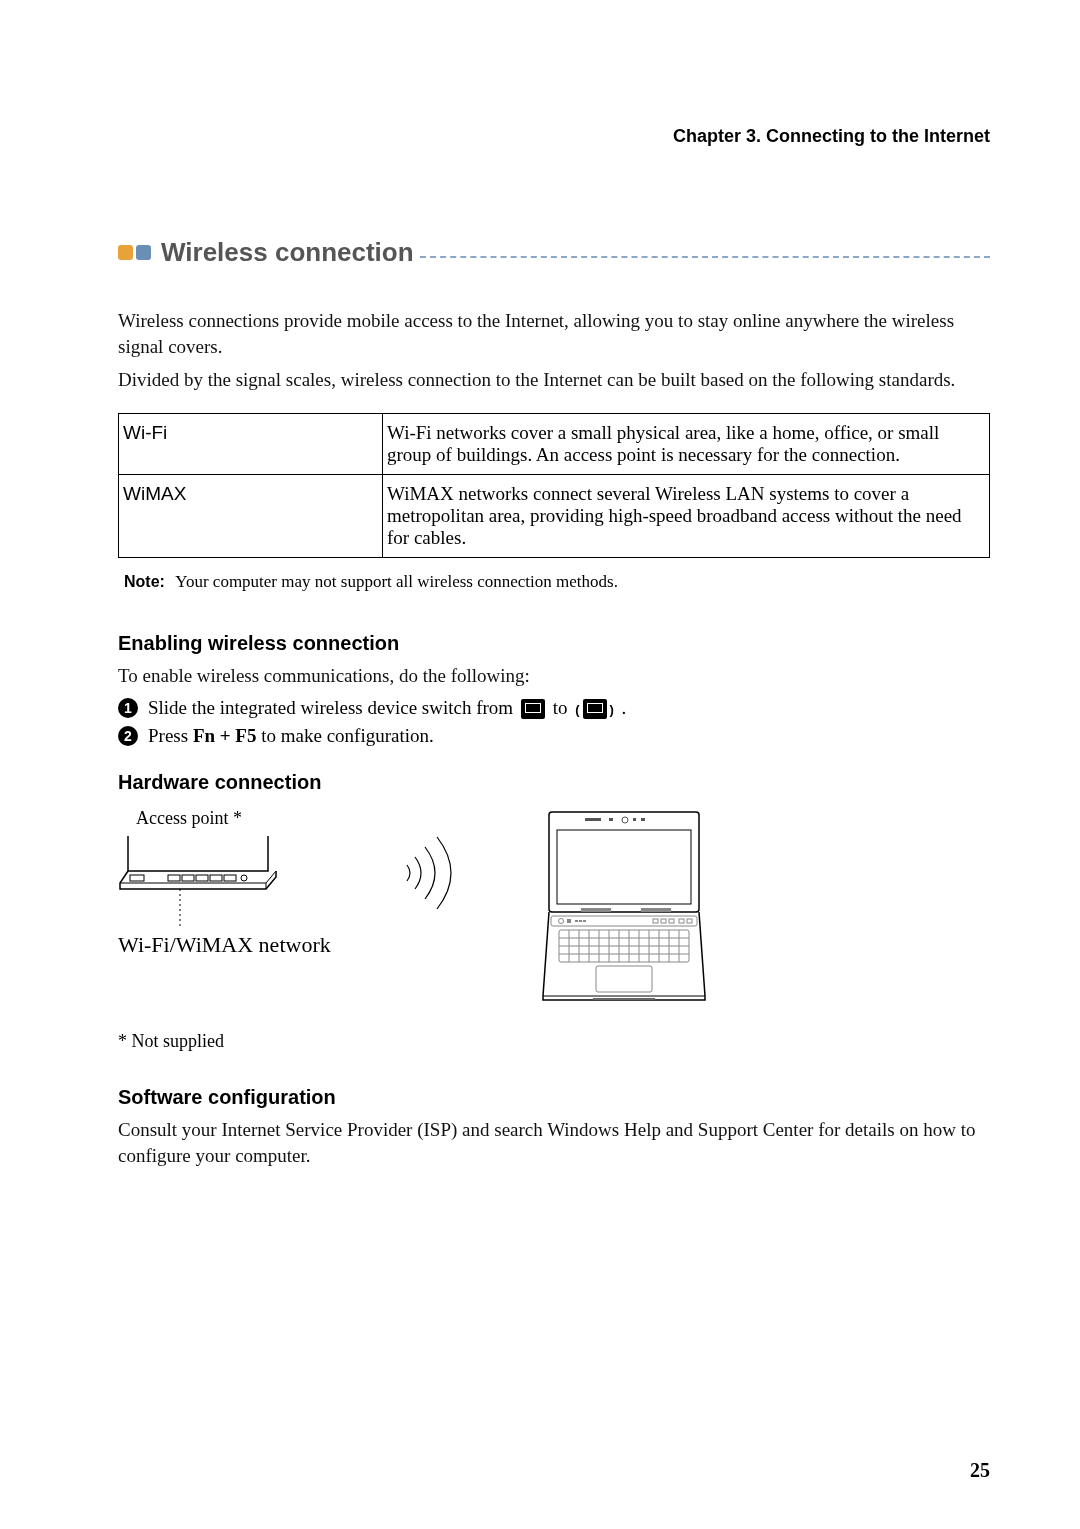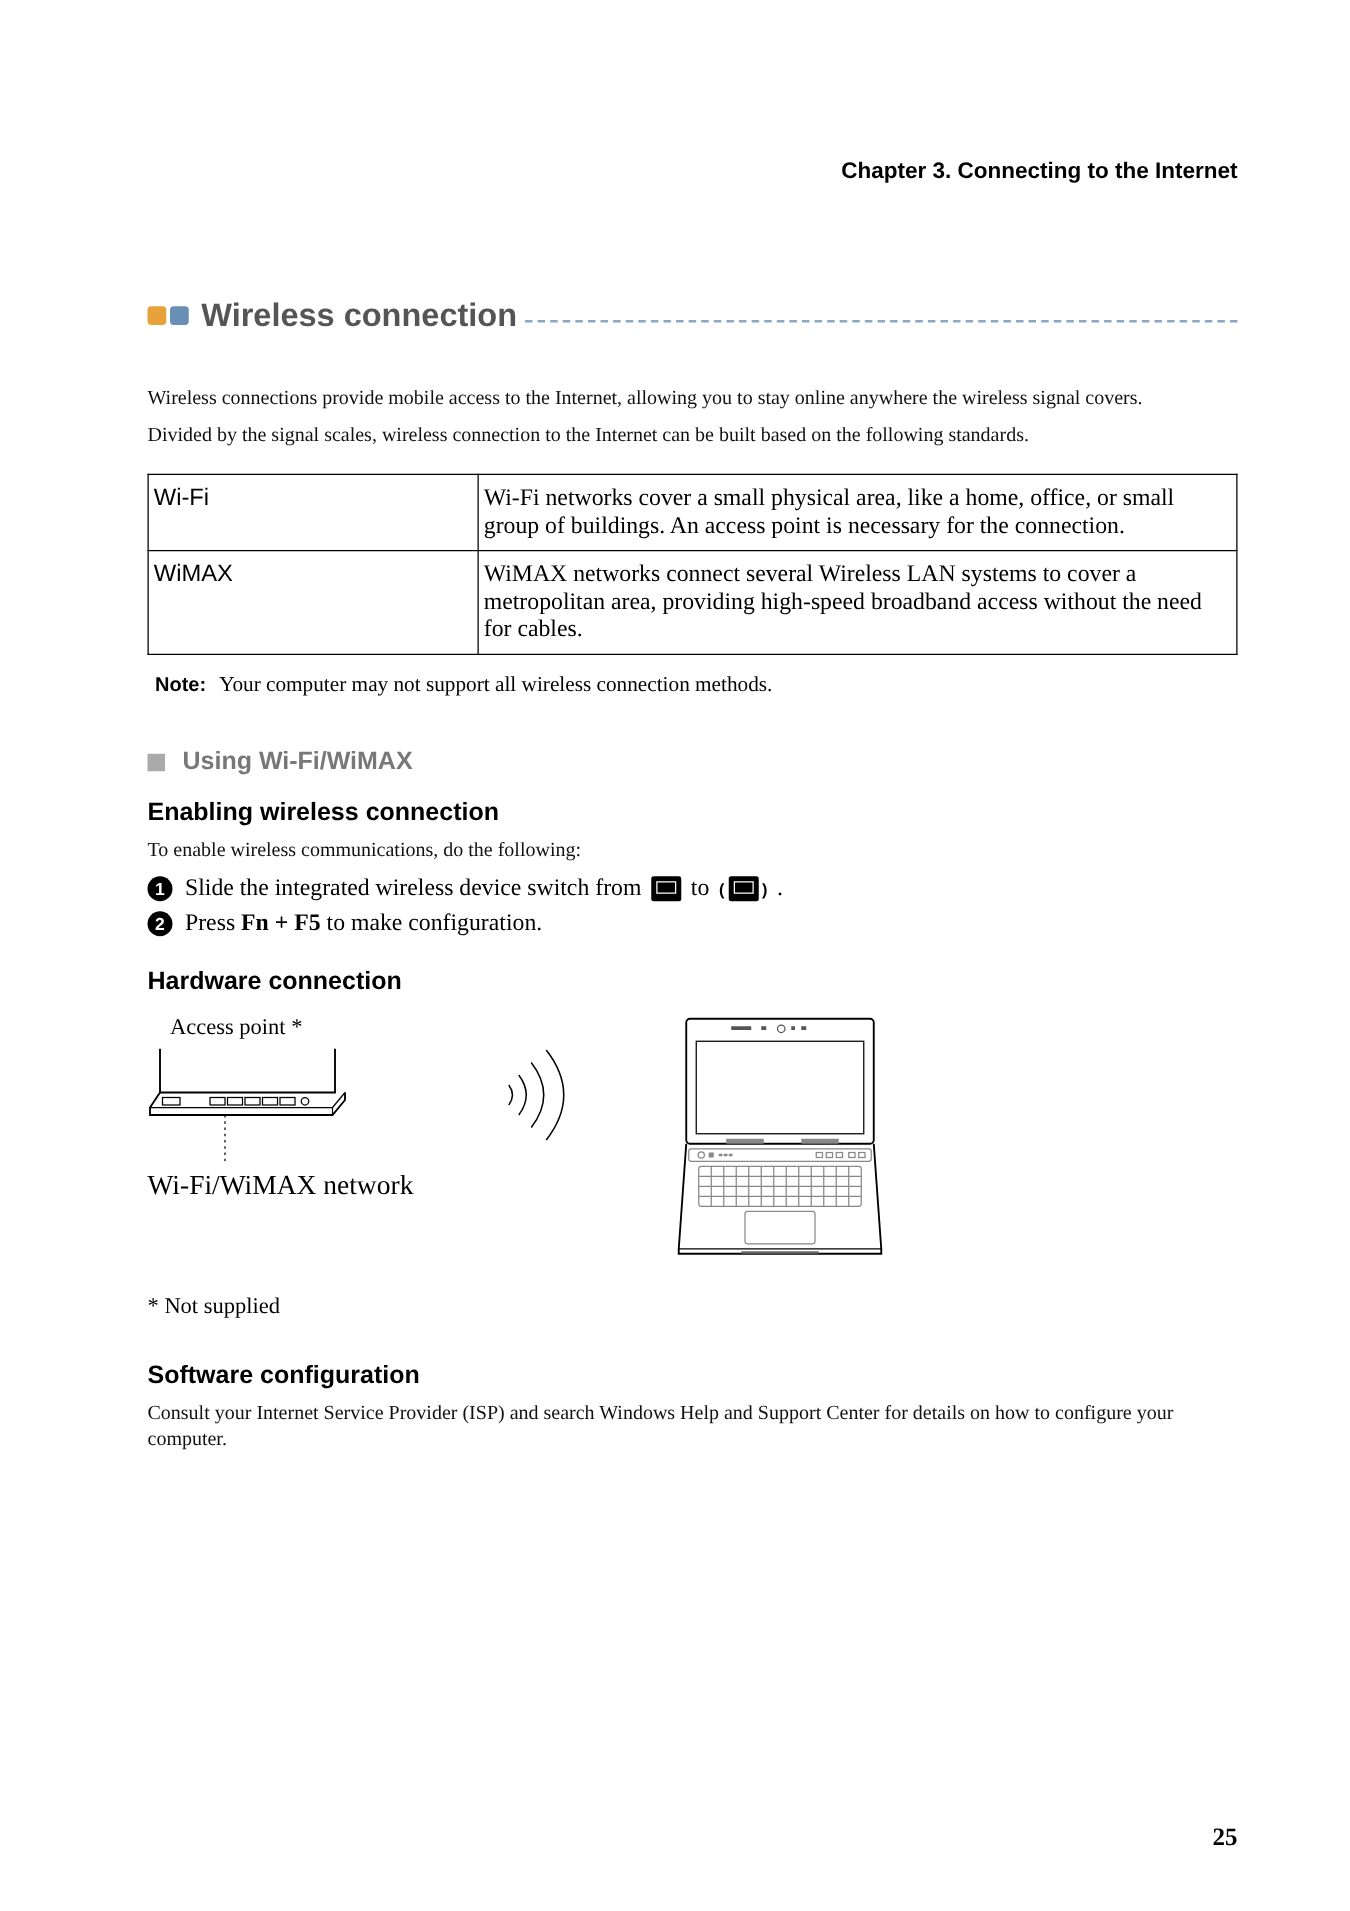--- a/index.html
+++ b/index.html
@@ -52,21 +52,21 @@
     color: #555;
     margin-right: 6px;
     white-space: nowrap;
   }
   .dash-line {
     flex: 1;
     border-top: 2px dashed #8aa8c5;
     margin-top: 8px;
   }
   .body-text {
-    font-size: 16px;
+    font-size: 19px;
     line-height: 1.35;
     margin: 0 0 8px 0;
     color: #111;
   }
   .wifi-table {
     width: 100%;
     border-collapse: collapse;
     margin-top: 20px;
     margin-bottom: 14px;
     font-size: 19px;
@@ -237,24 +237,20 @@
         <td>WiMAX networks connect several Wireless LAN systems to cover a metropolitan area, providing high-speed broadband access without the need for cables.</td>
       </tr>
     </tbody>
       </table>
 
     <div class="note">
       <span class="note-label">Note:</span>
       <span class="note-body">Your computer may not support all wireless connection methods.</span>
     </div>
 
-    <div class="subsection-row">
-      <div class="grey-square"></div>
-      <div class="subsection-title">Using Wi-Fi/WiMAX</div>
-    </div>
 
     <div class="indent-block">
       <div class="subheading">Enabling wireless connection</div>
       <p class="body-text">To enable wireless communications, do the following:</p>
 
       <div class="step-row">
         <div class="step-num">1</div>
         <div>
           <span>Slide the integrated wireless device switch from </span>
           <span class="icon-box">

